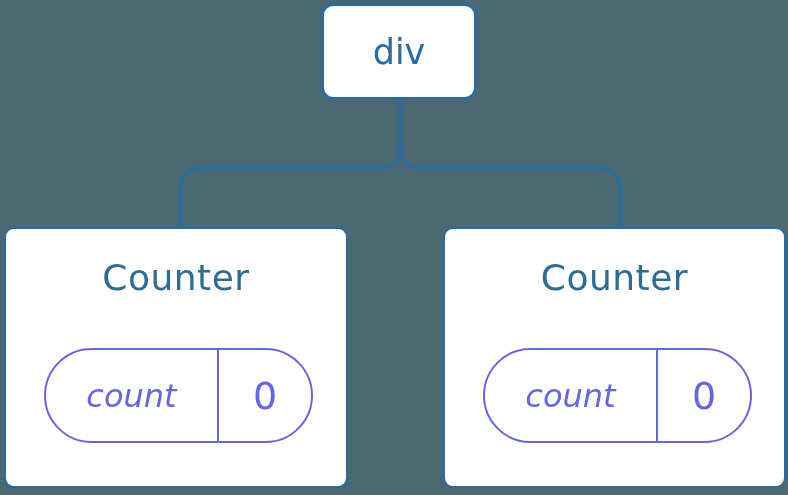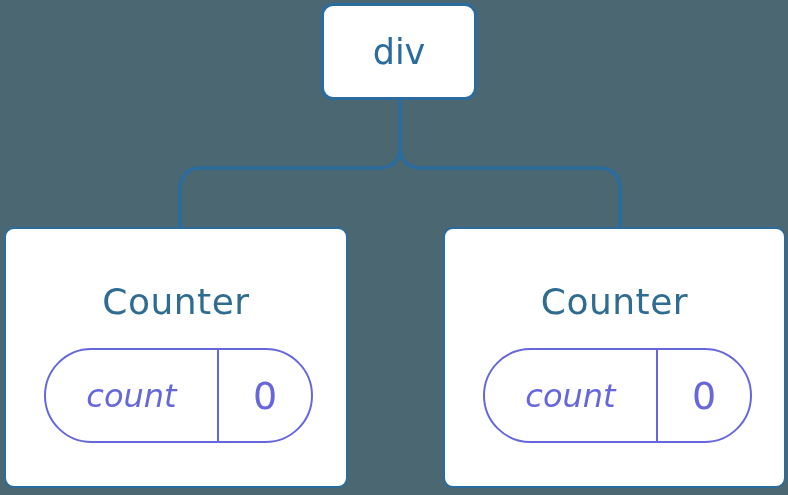--- a/index.html
+++ b/index.html
@@ -53,21 +53,21 @@
     width: 344px;
     height: 261px;
     background: var(--node-fill);
     border: 2.5px solid var(--node-stroke);
     border-radius: 10px;
   }
   .card.left  { left: 4px; }
   .card.right { left: 443px; width: 343px; }
   .card-title {
     position: absolute;
-    top: 52px;
+    top: 28px;
     left: 0;
     width: 100%;
     text-align: center;
     font-size: 36px;
     letter-spacing: 0.5px;
     color: var(--title-text);
   }
   .state-pill {
     position: absolute;
     top: 119px;

